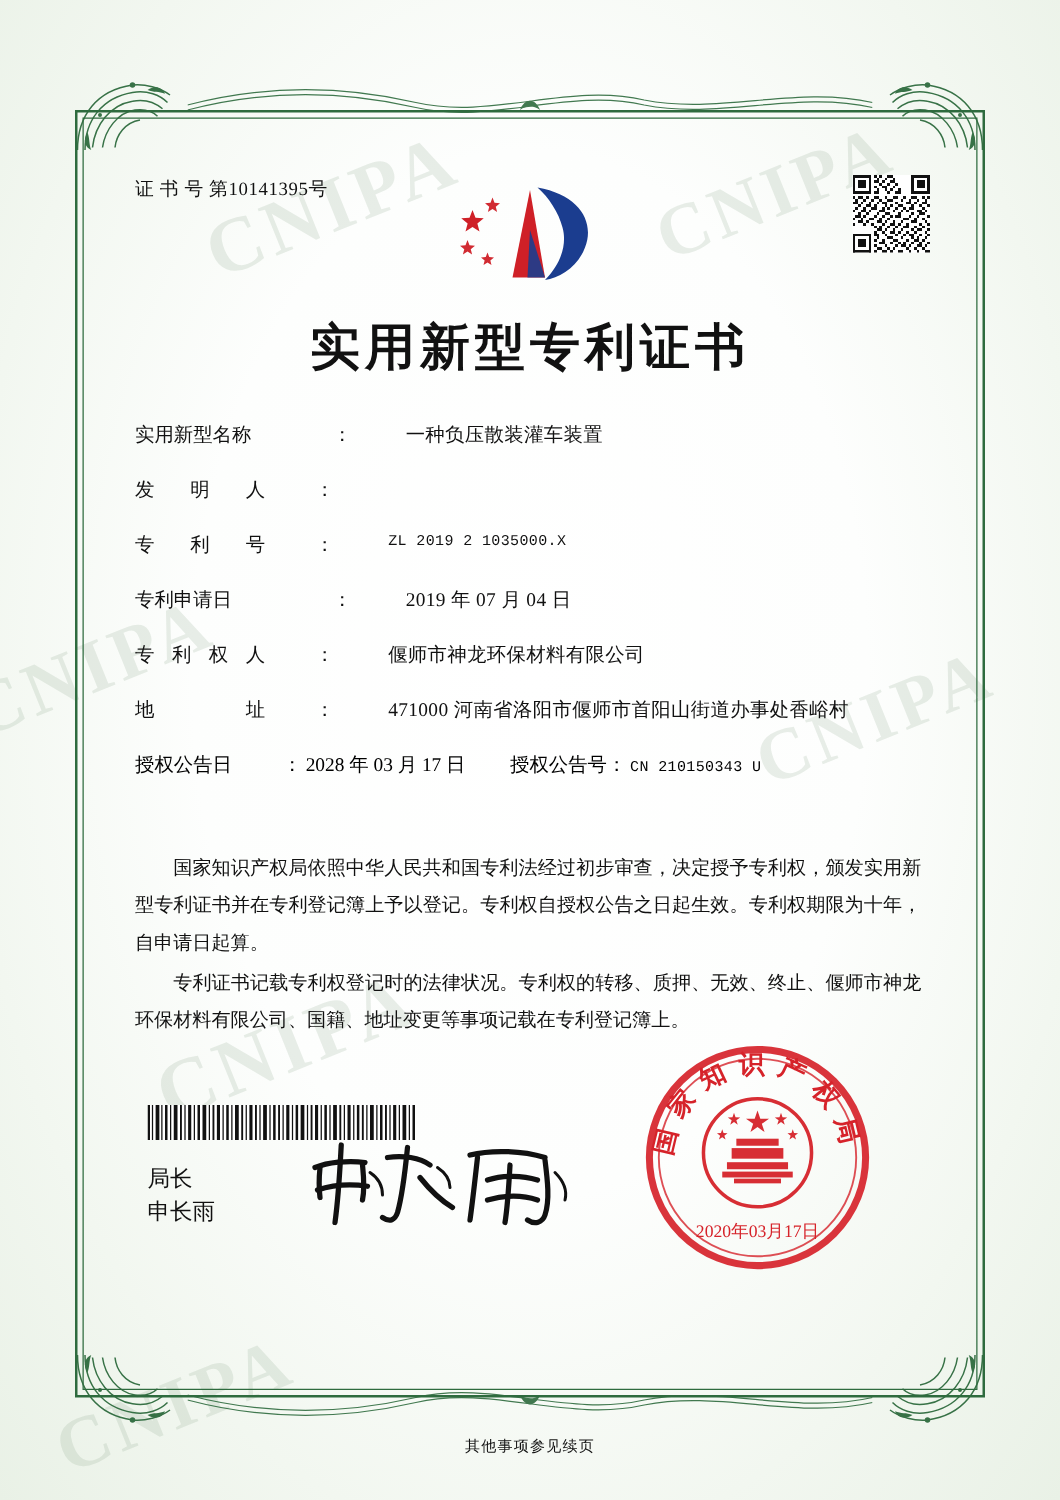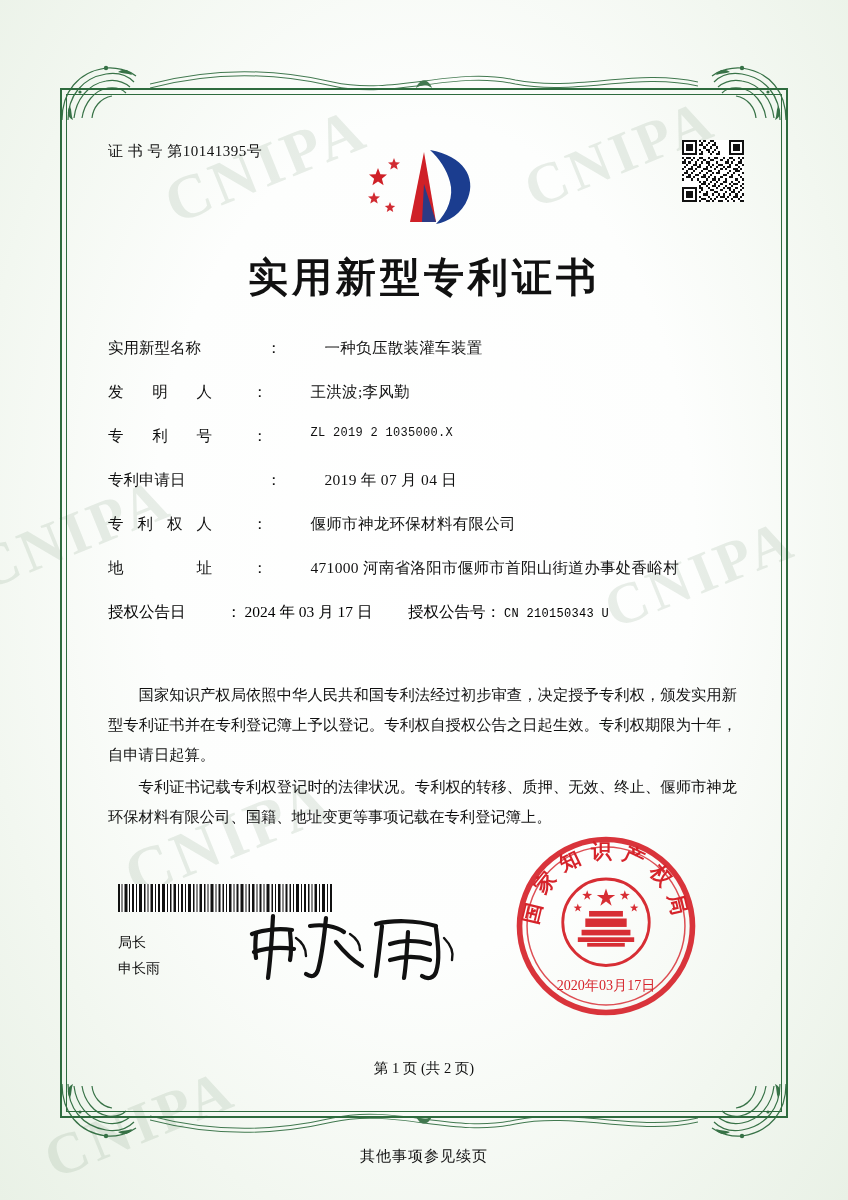--- a/index.html
+++ b/index.html
@@ -142,21 +142,21 @@
   
   .barcode {
     position: absolute; left: 18px; bottom: 188px;
     width: 215px; height: 28px;
   }
   .barcode svg { width:100%; height:100%; display:block; }
 
   
   .sign-label {
     position: absolute; left: 18px; bottom: 118px;
-    font-size: 14px; line-height: 26px; color: #111;
+    font-size: 18px; line-height: 26px; color: #111;
   }
   .sign-script {
     position: absolute; left: 140px; bottom: 112px;
     width: 230px; height: 80px;
   }
   .sign-script svg { width: 100%; height: 100%; display: block; }
 
   
   .seal {
     position: absolute; right: 48px; bottom: 80px;
@@ -164,21 +164,21 @@
   }
   .seal svg { width:100%; height:100%; display:block; }
 
   .page-num {
     position: absolute; left: 0; right: 0; bottom: 22px;
     text-align: center; font-size: 14.5px; color: #111;
   }
 
   .footer-note {
     position: absolute; left: 0; right: 0; bottom: 34px;
-    text-align: center; font-size: 15px; color: #111; letter-spacing: 1px;
+    text-align: center; font-size: 12px; color: #111; letter-spacing: 1px;
   }
 </style>
 </head>
 <body>
 
 <div id="page">
 
   <div class="wm" style="left:160px; top:130px; font-size:62px; transform:rotate(-22deg);">CNIPA</div>
   <div class="wm" style="left:520px; top:120px; font-size:58px; transform:rotate(-22deg);">CNIPA</div>
   <div class="wm" style="left:-30px; top:500px; font-size:60px; transform:rotate(-22deg);">CNIPA</div>
@@ -509,21 +509,20 @@
         <span class="f-value">一种负压散装灌车装置</span>
       </div>
 
       <div class="field">
         <span class="f-label spread">
           <span>发</span>
           <span>明</span>
           <span>人</span>
         </span>
         <span class="f-colon">：</span>
-        <span class="f-value">王洪波;李风勤</span>
       </div>
 
       <div class="field">
         <span class="f-label spread">
           <span>专</span>
           <span>利</span>
           <span>号</span>
         </span>
         <span class="f-colon">：</span>
         <span class="f-value mono">ZL 2019 2 1035000.X</span>
@@ -552,21 +551,21 @@
           <span>址</span>
         </span>
         <span class="f-colon">：</span>
         <span class="f-value">471000 河南省洛阳市偃师市首阳山街道办事处香峪村</span>
       </div>
 
       <div class="row-two">
         <span class="half">
           <span class="f-label">授权公告日</span>
           <span class="f-colon">：</span>
-          <span>2024 年 03 月 17 日</span>
+          <span>2028 年 03 月 17 日</span>
         </span>
         <span class="half">
           <span>授权公告号</span>
           <span class="f-colon">：</span>
           <span class="f-value mono">CN 210150343 U</span>
         </span>
       </div>
 
     </div>
 
@@ -705,17 +704,16 @@
         </g>
 
         <text font-family="Liberation Serif, serif" font-size="22" font-weight="bold" fill="#d6232a" letter-spacing="10">
           <textPath href="#sealArcTop" startOffset="50%" text-anchor="middle">国家知识产权局</textPath>
         </text>
 
         <text x="100" y="168" text-anchor="middle" font-family="Liberation Serif, serif" font-size="15" fill="#d6232a">2020年03月17日</text>
       </svg>
     </div>
 
-    <div class="page-num">第 1 页 (共 2 页)</div>
   </div>
 
   <div class="footer-note">其他事项参见续页</div>
 </div>
 
 </body></html>

